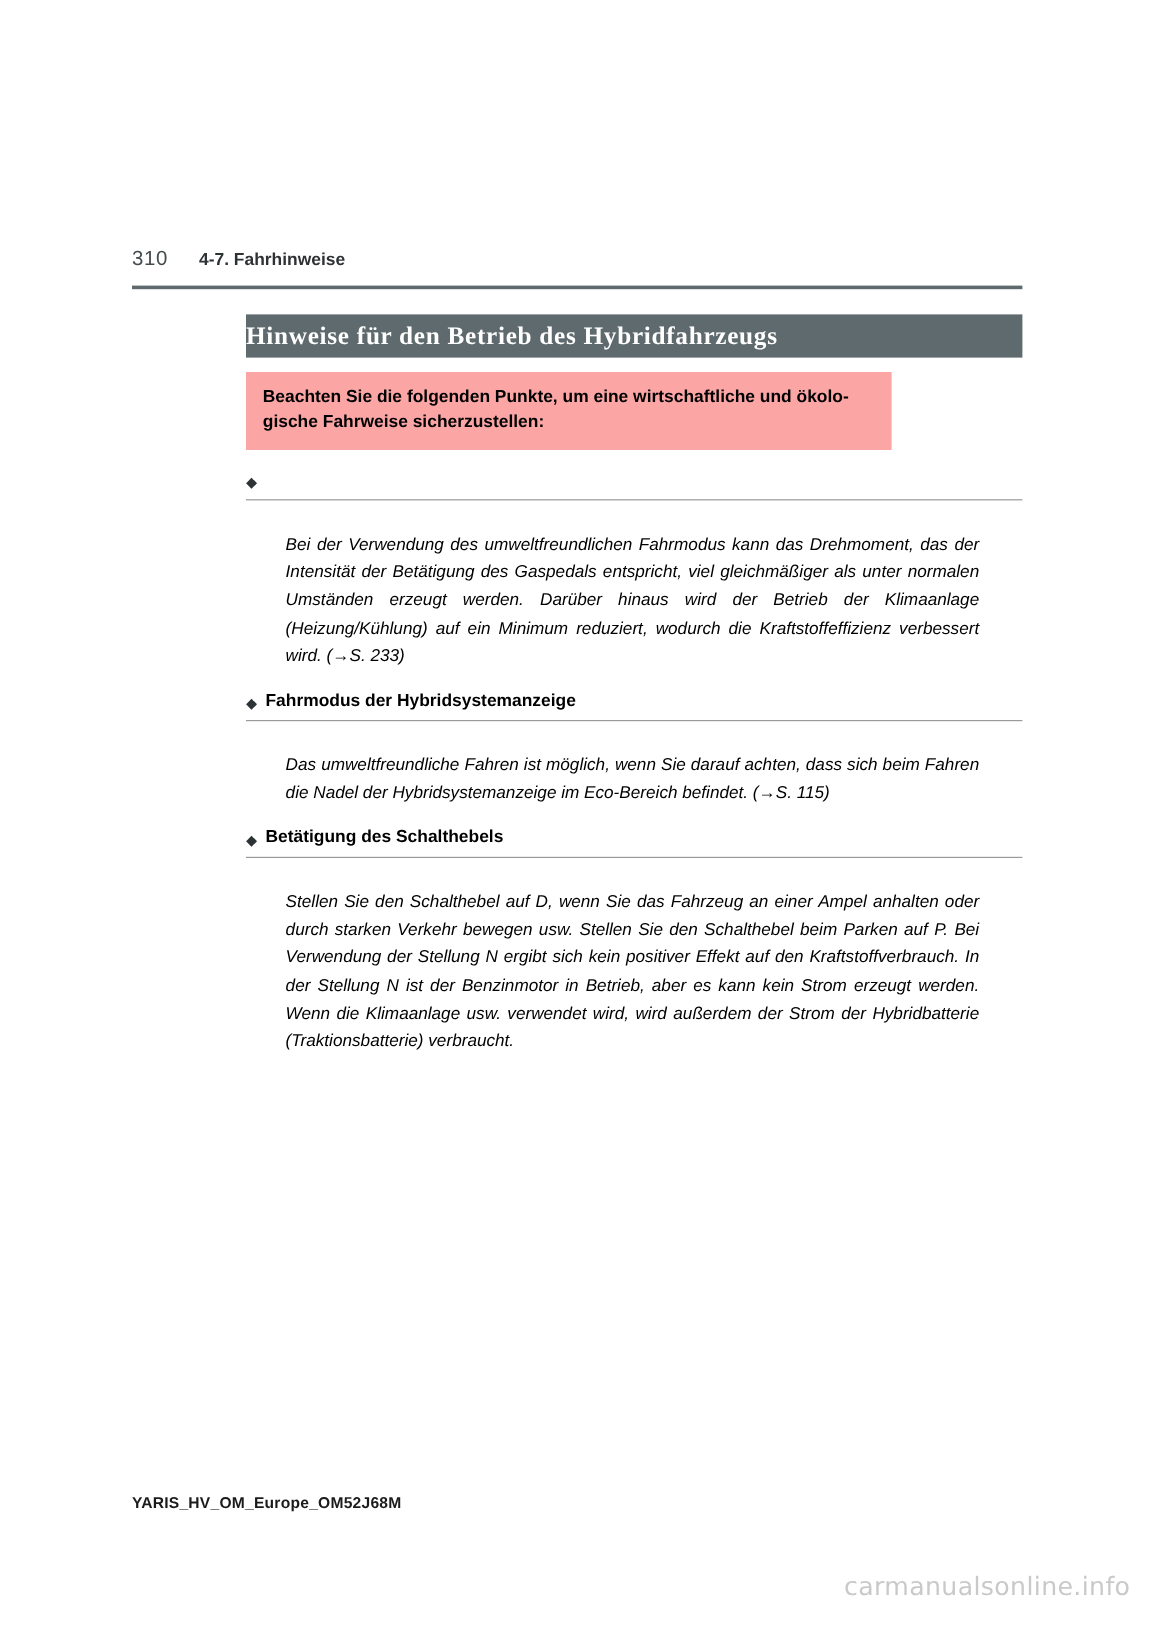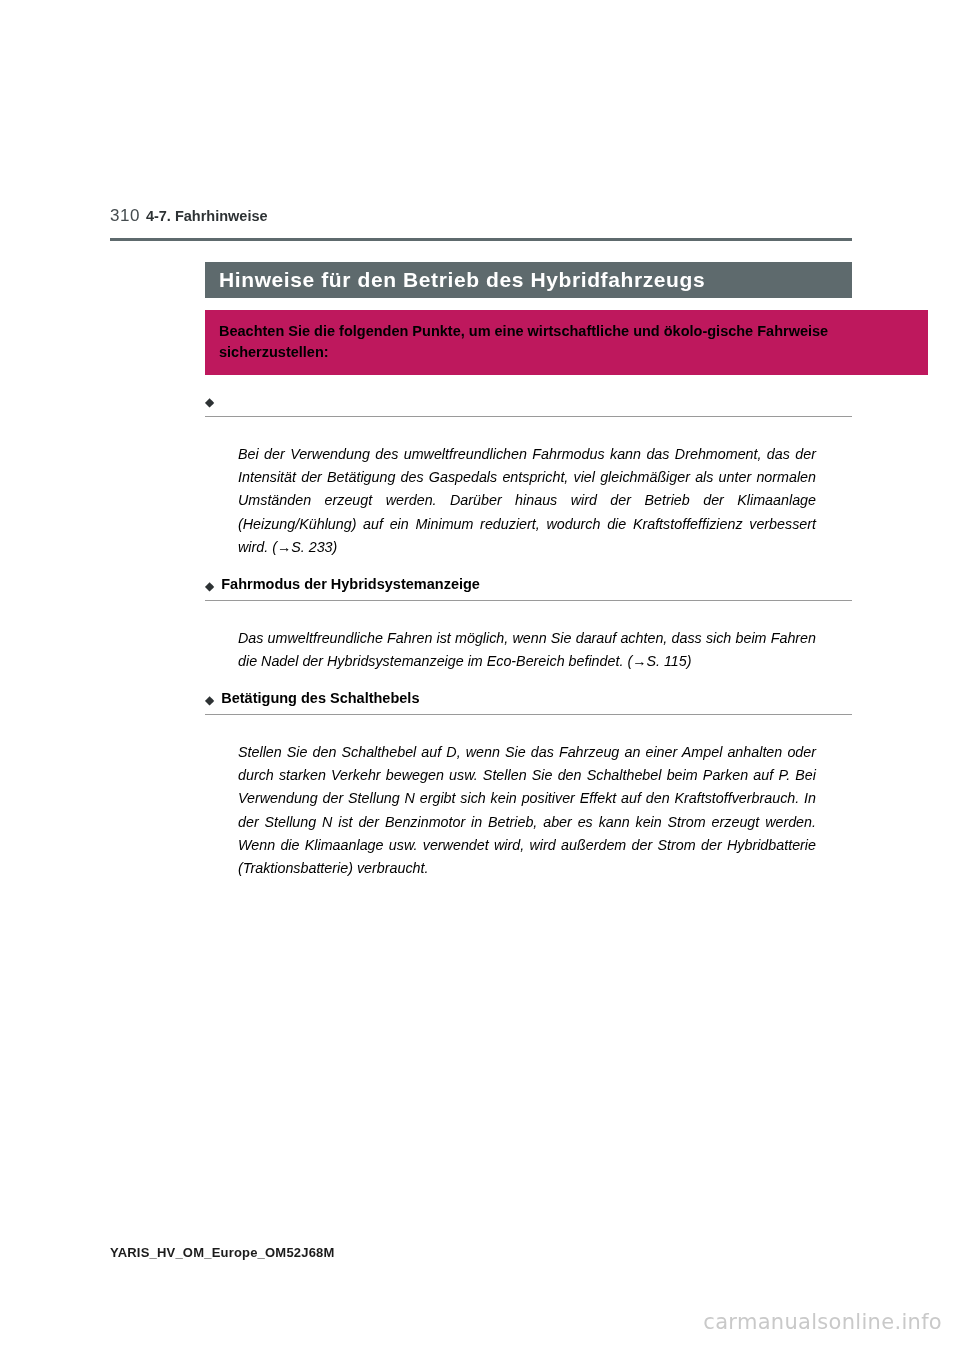--- a/index.html
+++ b/index.html
@@ -34,21 +34,21 @@
   .page-number {
     font-size: 17px;
     font-weight: normal;
     color: #444b4e;
     letter-spacing: 0.5px;
   }
   .header-title {
     font-size: 14.5px;
     font-weight: bold;
     color: #2d3234;
-    margin-left: 6px;
+    margin-left: 26px;
   }
   .header-rule {
     position: absolute;
     left: 110px;
     top: 238px;
     width: 742px;
     height: 3px;
     background: #5e6a6d;
   }
 
@@ -61,36 +61,36 @@
     height: 36px;
     background: #5e6a6d;
     display: flex;
     align-items: center;
   }
   .section-bar .title {
     color: #ffffff;
     font-size: 21px;
     font-weight: bold;
     letter-spacing: 0.6px;
-    padding-left: 14px;
+    font-family: Liberation Serif, serif;
   }
 
   
   .content {
     position: absolute;
     left: 205px;
     top: 310px;
     width: 647px;
   }
 
   .notice-box {
-    background: #be185d;
+    background: #fca5a5;
     padding: 11px 14px 12px 14px;
     box-sizing: border-box;
-    width: 723px;
+    width: 538px;
   }
   .notice-box p {
     margin: 0;
     font-size: 14.5px;
     font-weight: bold;
     line-height: 1.45;
     color: #000;
   }
 
   .bullet-head {

